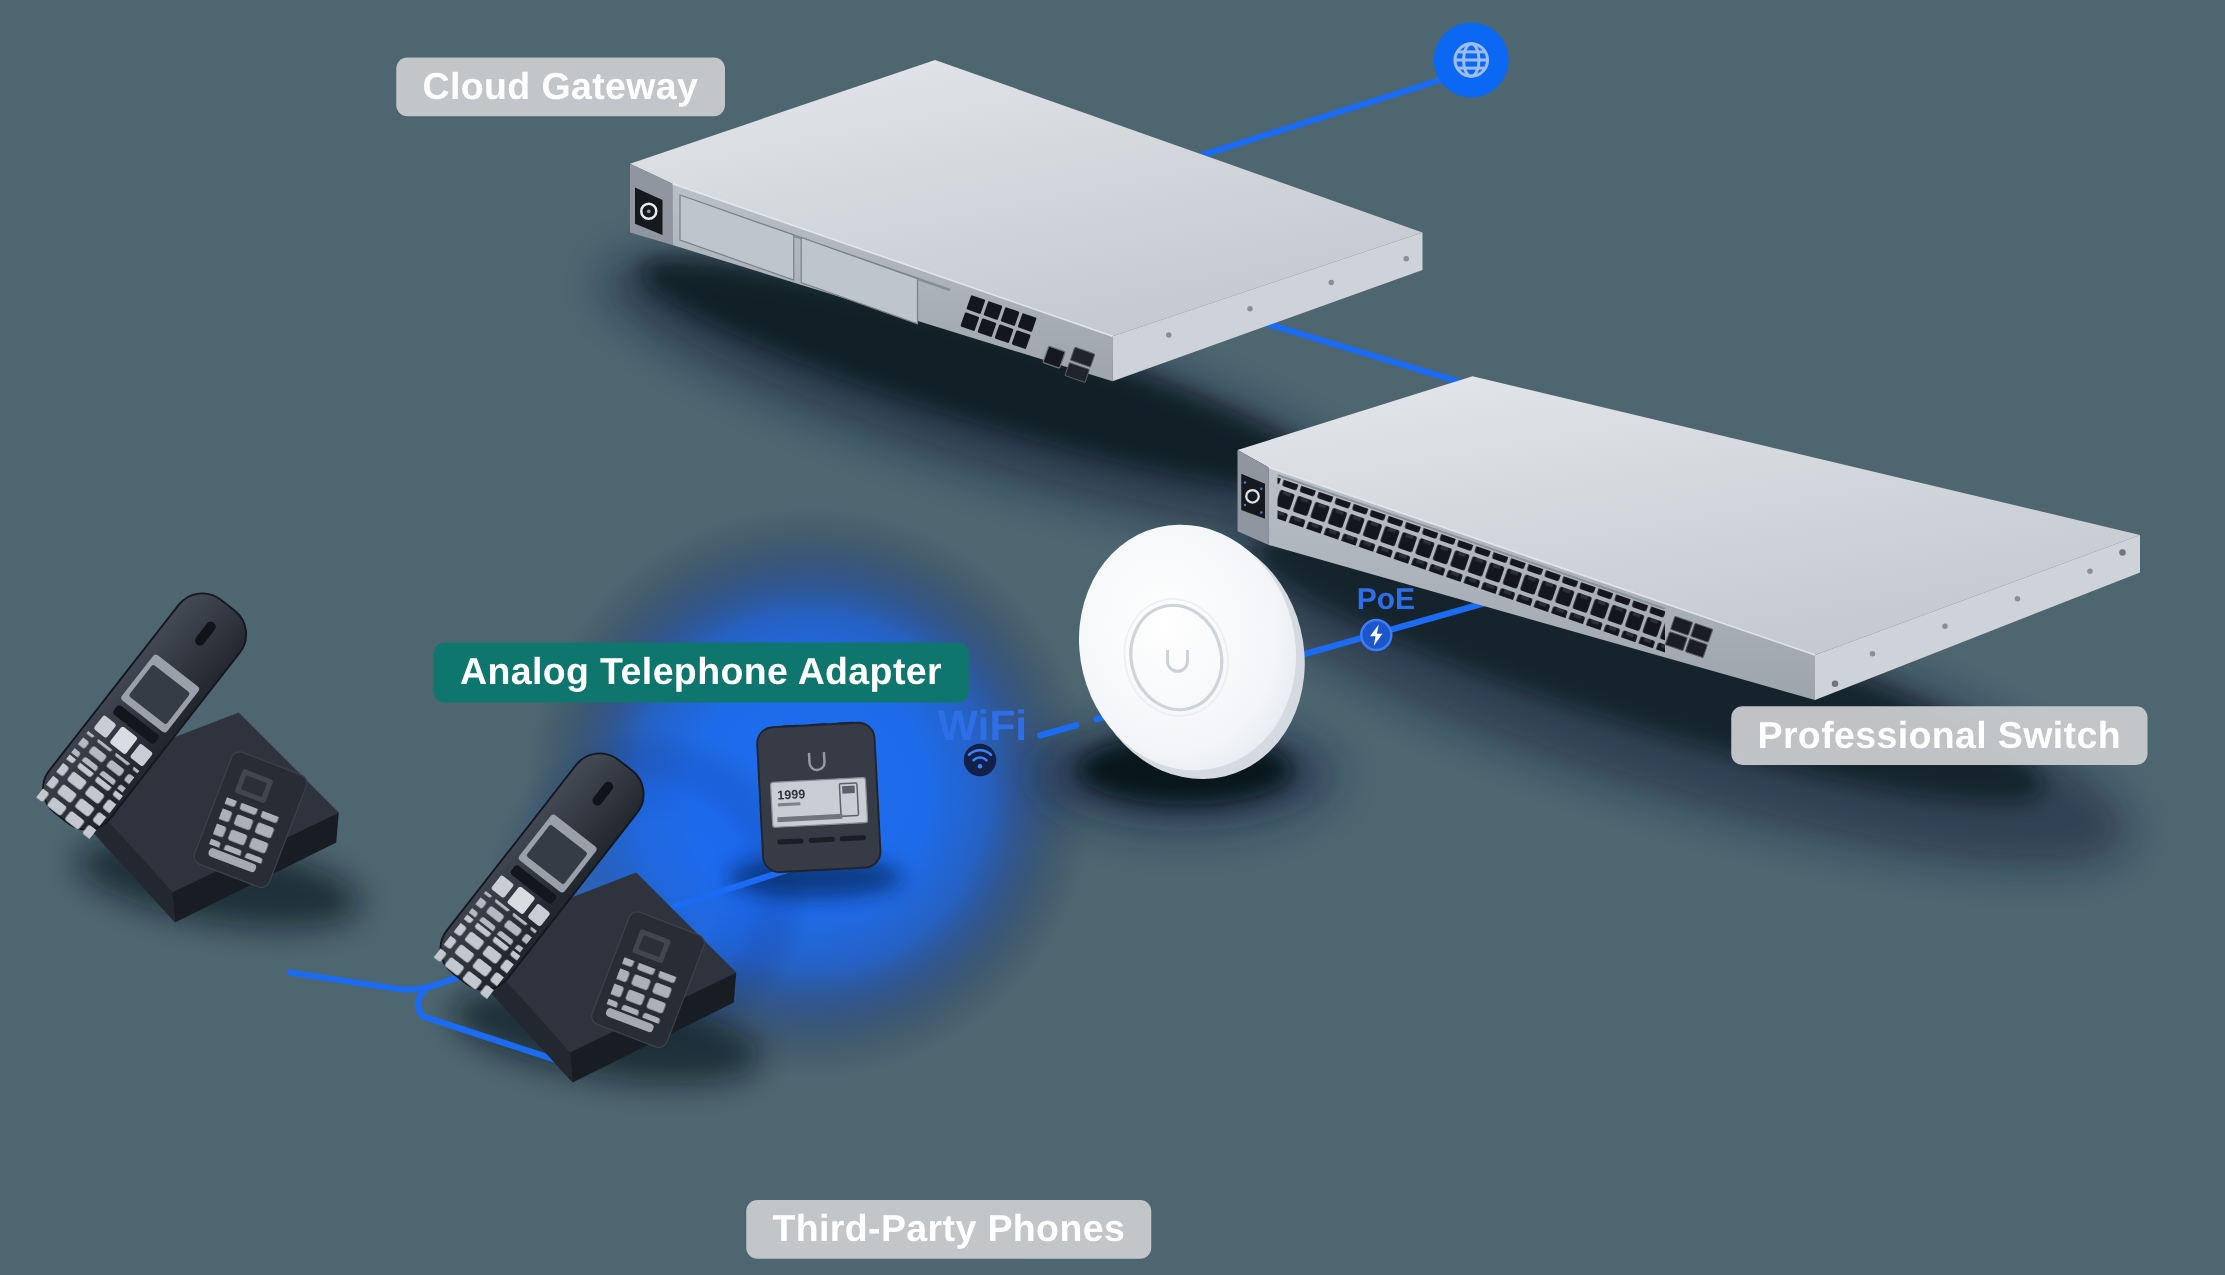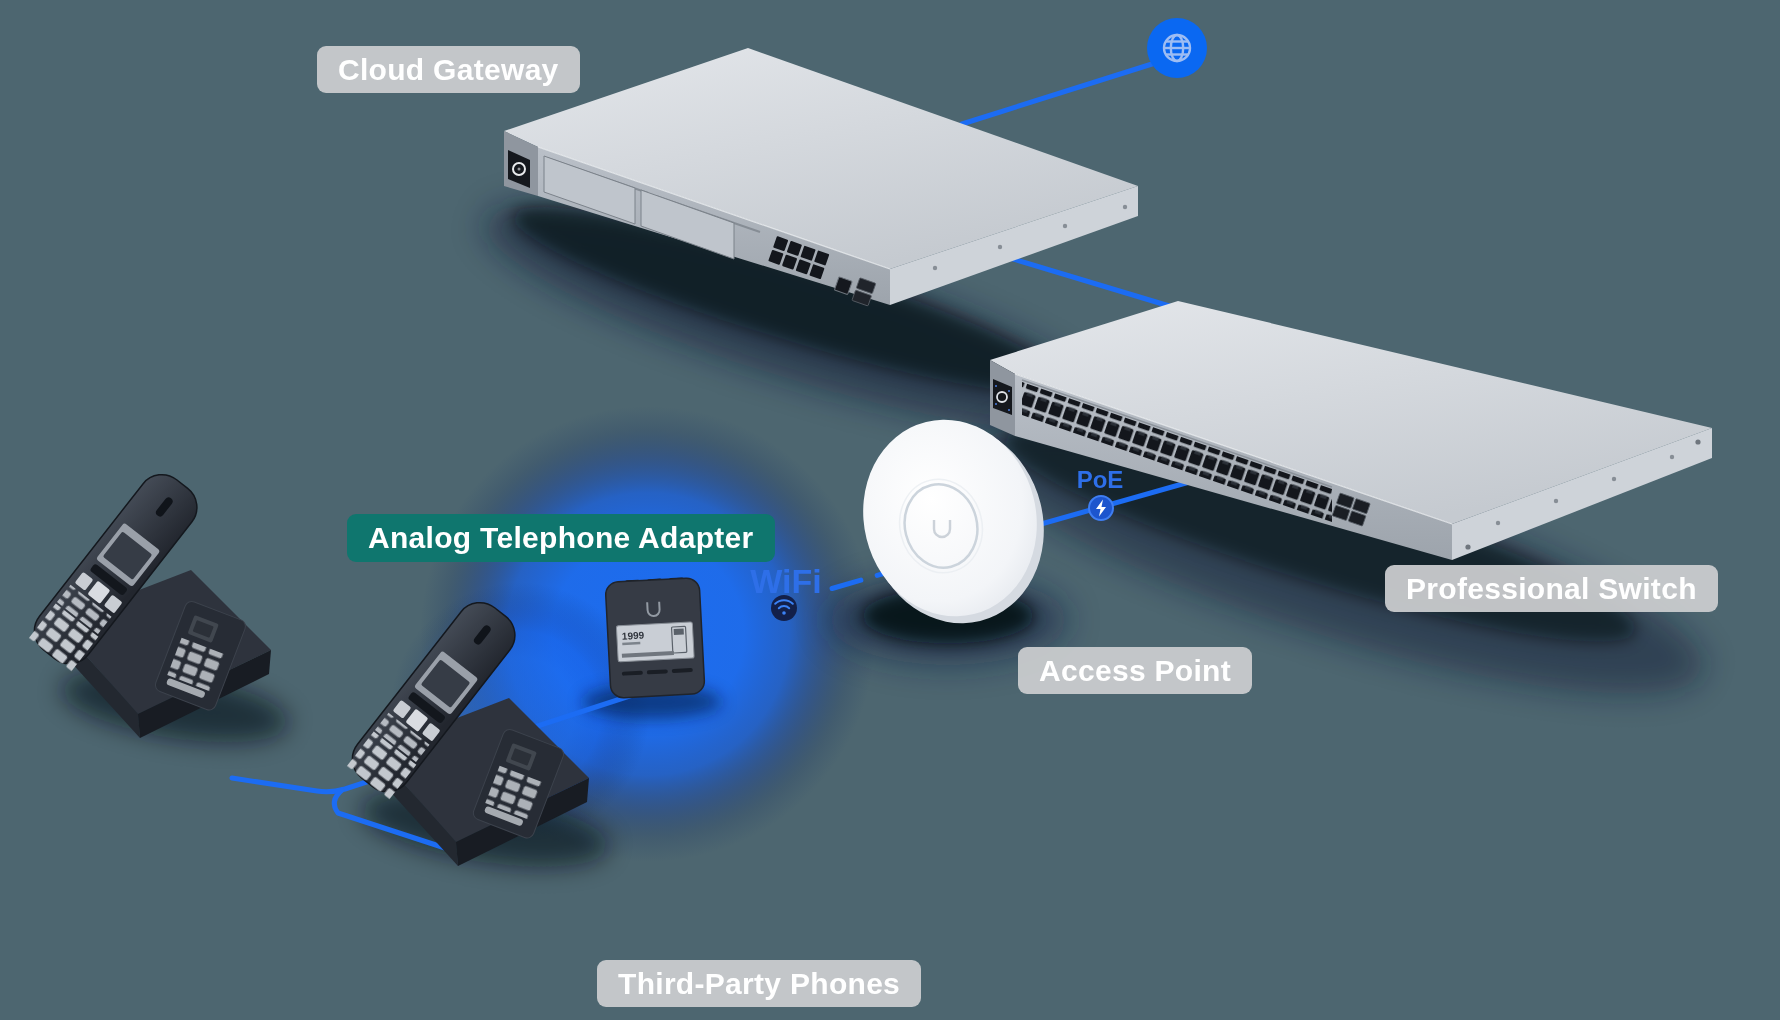--- a/index.html
+++ b/index.html
@@ -6,21 +6,21 @@
   .canvas{position:relative;width:1780px;height:1020px;background:#4d6670;overflow:hidden;
           font-family:"Liberation Sans",sans-serif;}
   .canvas svg.scene{position:absolute;left:0;top:0;}
   .label{position:absolute;height:47px;line-height:47px;padding:0 21px;border-radius:9px;
          font-weight:700;font-size:30px;color:#fff;white-space:nowrap;letter-spacing:.3px;
          font-family:"Liberation Sans",sans-serif;}
   .label.gray{background:rgba(201,203,206,.95);}
   .label.blue{background:#0f766e;height:48px;line-height:48px;}
   .tag{position:absolute;font-weight:700;color:#2e6fe8;text-align:center;
        font-family:"Liberation Sans",sans-serif;}
-  .tag.poe{font-size:24px;width:64px;}
+  .tag.poe{font-size:24px;width:64px;text-align:right;}
   .tag.wifi{font-size:34px;width:72px;}
 </style>
 </head>
 <body>
 
 <div class="canvas">
 
 <svg class="scene" width="1780" height="1020" viewBox="0 0 1780 1020">
   <defs>
     <linearGradient id="topGrad" x1="0" y1="0" x2="0.55" y2="1">
@@ -235,20 +235,19 @@
     <path d="M 778.8 608.2 a 7.4 7.4 0 0 1 10.4 0" stroke="#3b82f5" stroke-width="2" fill="none" stroke-linecap="round"></path>
     <path d="M 775.2 603.8 a 12.5 12.5 0 0 1 17.6 0" stroke="#3b82f5" stroke-width="2" fill="none" stroke-linecap="round"></path>
   </g>
 
   <use href="#phone" transform="translate(26,472)"></use>
   <use href="#phone" transform="translate(344,600)"></use>
 </svg>
 
 <div class="label gray" style="left:317px;top:46px">Cloud Gateway</div>
 <div class="label blue" style="left:347px;top:514px">Analog Telephone Adapter</div>
-<div class="label gray" style="left:1018px;top:647px">Access Point</div>
 <div class="label gray" style="left:1385px;top:565px">Professional Switch</div>
 <div class="label gray" style="left:597px;top:960px">Third-Party Phones</div>
 
 <div class="tag poe" style="left:1068px;top:466px">PoE</div>
 <div class="tag wifi" style="left:750px;top:562px">WiFi</div>
 
 </div>
 
 </body></html>

